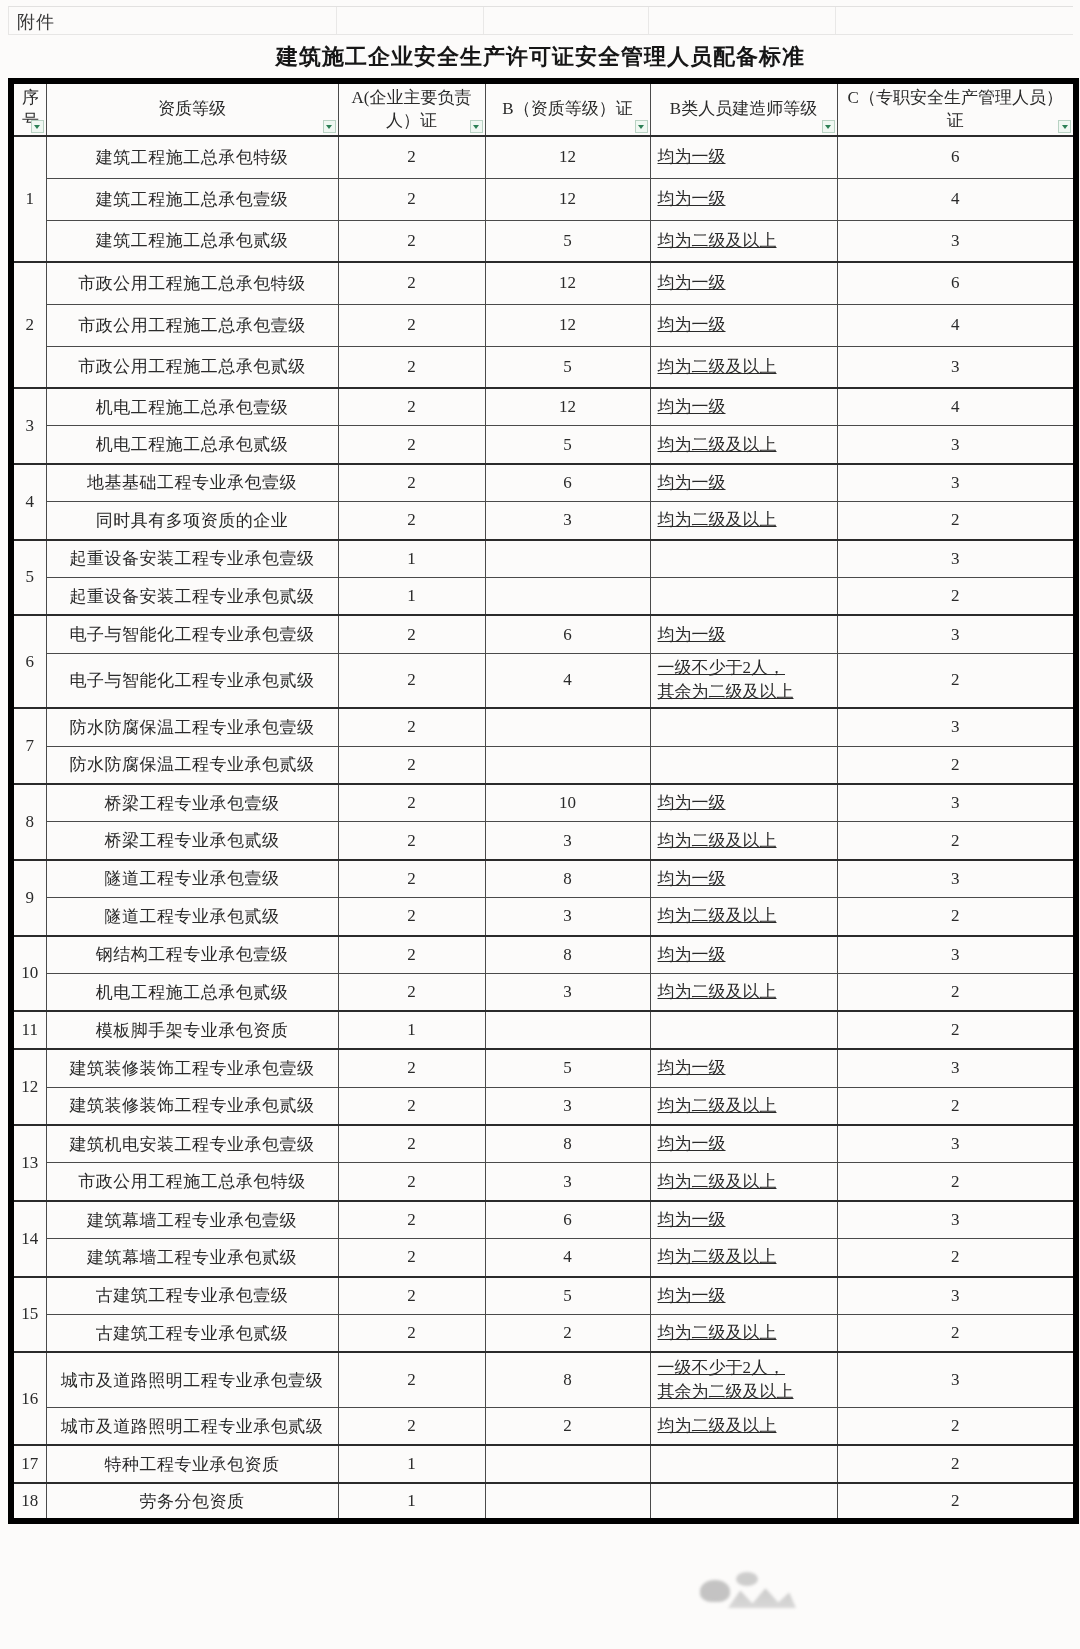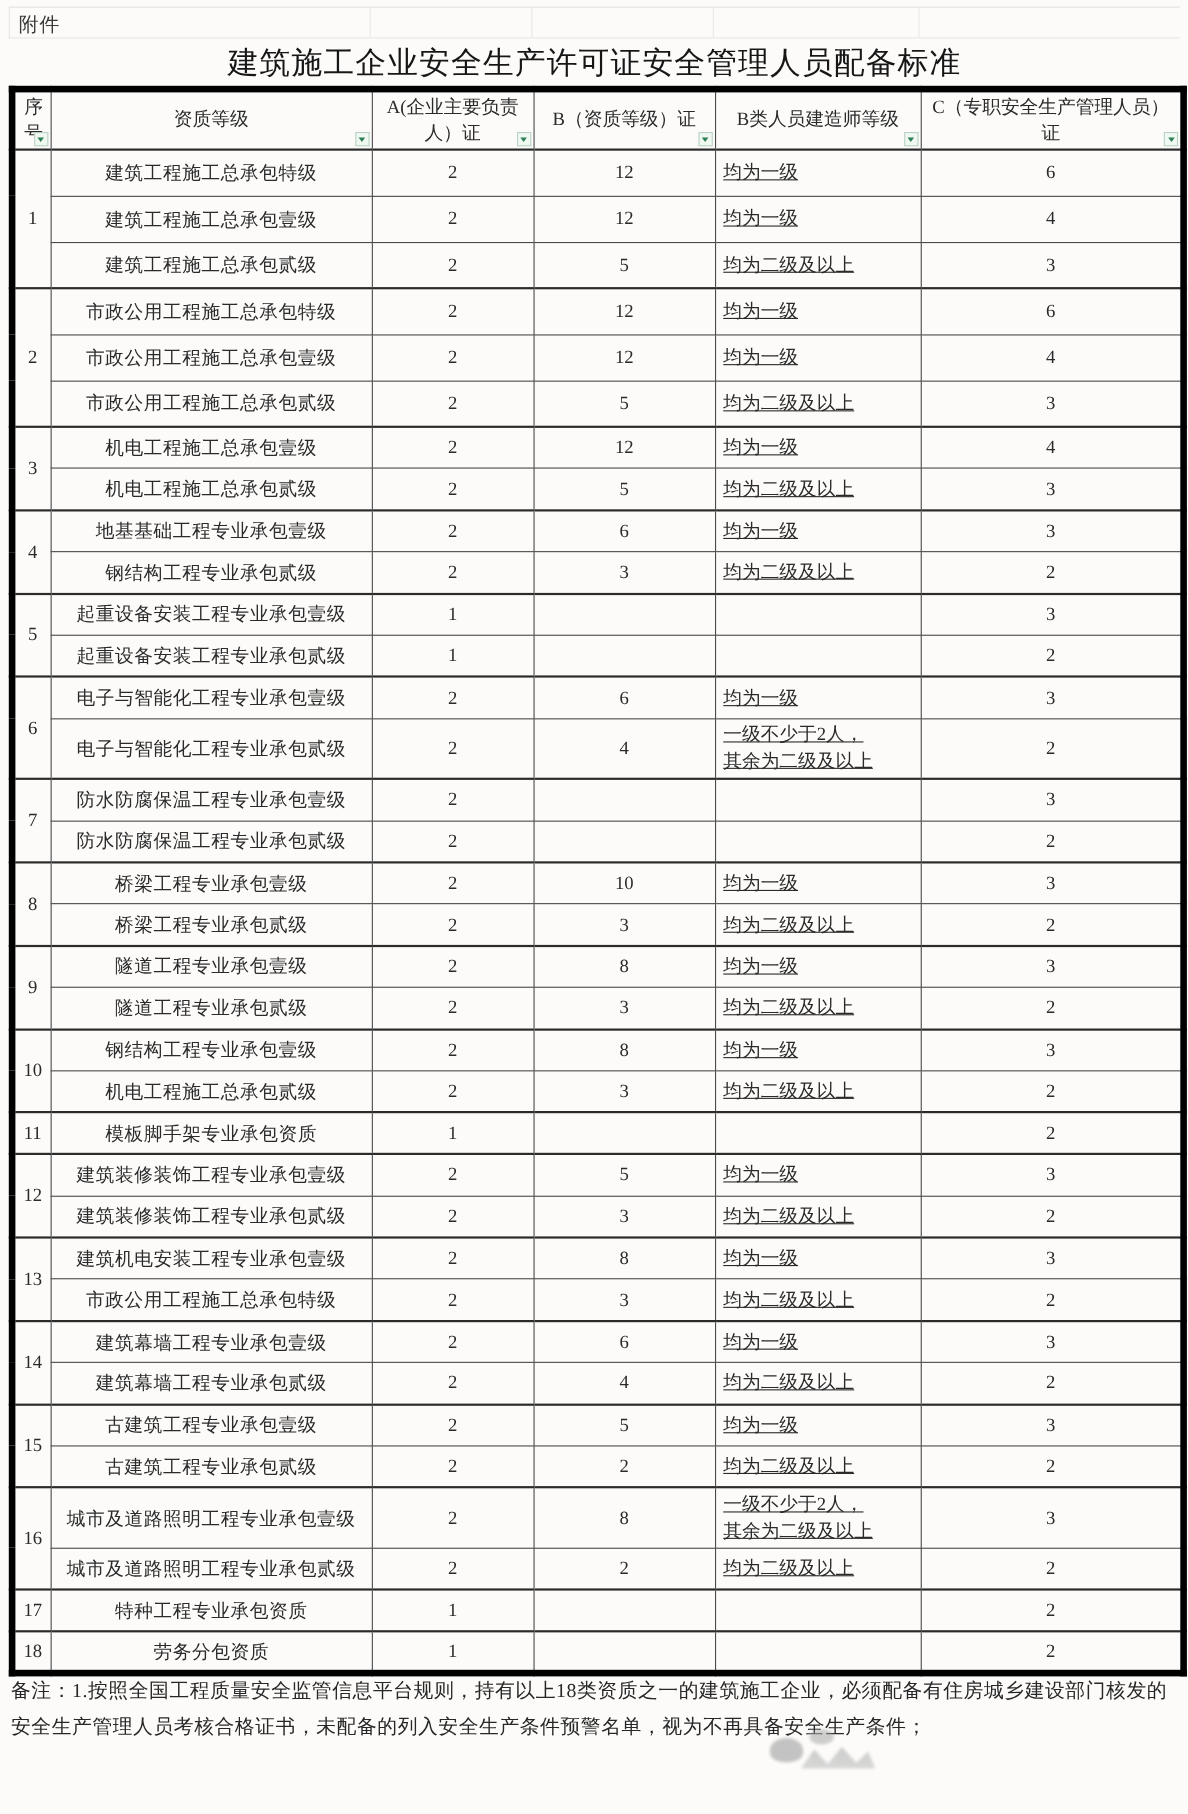--- a/index.html
+++ b/index.html
@@ -7,21 +7,21 @@
   #page { position:relative; width:1080px; height:1649px; background:#fcfbfa; overflow:hidden; margin:0 auto; }
 
   
   .topstrip { position:absolute; top:6px; left:8px; width:1065px; height:29px;
               border-top:1px solid #e2e1e0; border-bottom:1px solid #e7e6e5; border-left:1px solid #e7e6e5; }
   .topstrip .vline { position:absolute; top:0; width:1px; height:100%; background:#e9e8e7; }
   .attachment { position:absolute; left:8px; top:3px; font-size:18px; color:#3a3a3a; letter-spacing:1px; }
 
   .doc-title { position:absolute; top:35px; left:8px; width:1065px; height:43px;
                display:flex; align-items:center; justify-content:center;
-               font-size:28px; font-weight:normal; color:#161616; letter-spacing:1px; }
+               font-size:22px; font-weight:bold; color:#161616; letter-spacing:1px; }
 
   table.std { position:absolute; top:78px; left:8px; width:1065px;
               border-collapse:collapse; table-layout:fixed;
               border:6px solid #000000; font-size:17px; color:#2a2a2a; }
   th, td { border:1.5px solid #4a4a4a; overflow:hidden; }
 
   thead th { position:relative; height:55px; font-weight:normal; text-align:center;
              vertical-align:middle; padding:2px 8px; line-height:1.35;
              border-bottom:2px solid #2b2b2b; }
   .filter-btn { position:absolute; right:2px; bottom:2px; width:13px; height:13px;
@@ -159,21 +159,21 @@
         </tr>
         <tr class="group-start">
           <td rowspan="2" class="c-no">4</td>
           <td class="c-name">地基基础工程专业承包壹级</td>
           <td class="c-num">2</td>
           <td class="c-num">6</td>
           <td class="c-bclass">均为一级</td>
           <td class="c-num">3</td>
         </tr>
         <tr>
-          <td class="c-name">钢结构工程专业承包贰级</td>
+          <td class="c-name">同时具有多项资质的企业</td>
           <td class="c-num">2</td>
           <td class="c-num">3</td>
           <td class="c-bclass">均为二级及以上</td>
           <td class="c-num">2</td>
         </tr>
         <tr class="group-start">
           <td rowspan="2" class="c-no">5</td>
           <td class="c-name">起重设备安装工程专业承包壹级</td>
           <td class="c-num">1</td>
           <td class="c-num"></td>
@@ -360,21 +360,20 @@
           <td class="c-name">劳务分包资质</td>
           <td class="c-num">1</td>
           <td class="c-num"></td>
           <td class="c-bclass"></td>
           <td class="c-num">2</td>
         </tr>
       </tbody>
   </table>
 
   <div class="notes">
-    <div>备注：1.按照全国工程质量安全监管信息平台规则，持有以上18类资质之一的建筑施工企业，必须配备有住房城乡建设部门核发的安全生产管理人员考核合格证书，未配备的列入安全生产条件预警名单，视为不再具备安全生产条件；</div>
   </div>
 
   <div class="watermark">
     <div class="b1"></div>
     <div class="b2"></div>
     <div class="b3"></div>
   </div>
 
 </div>
 

